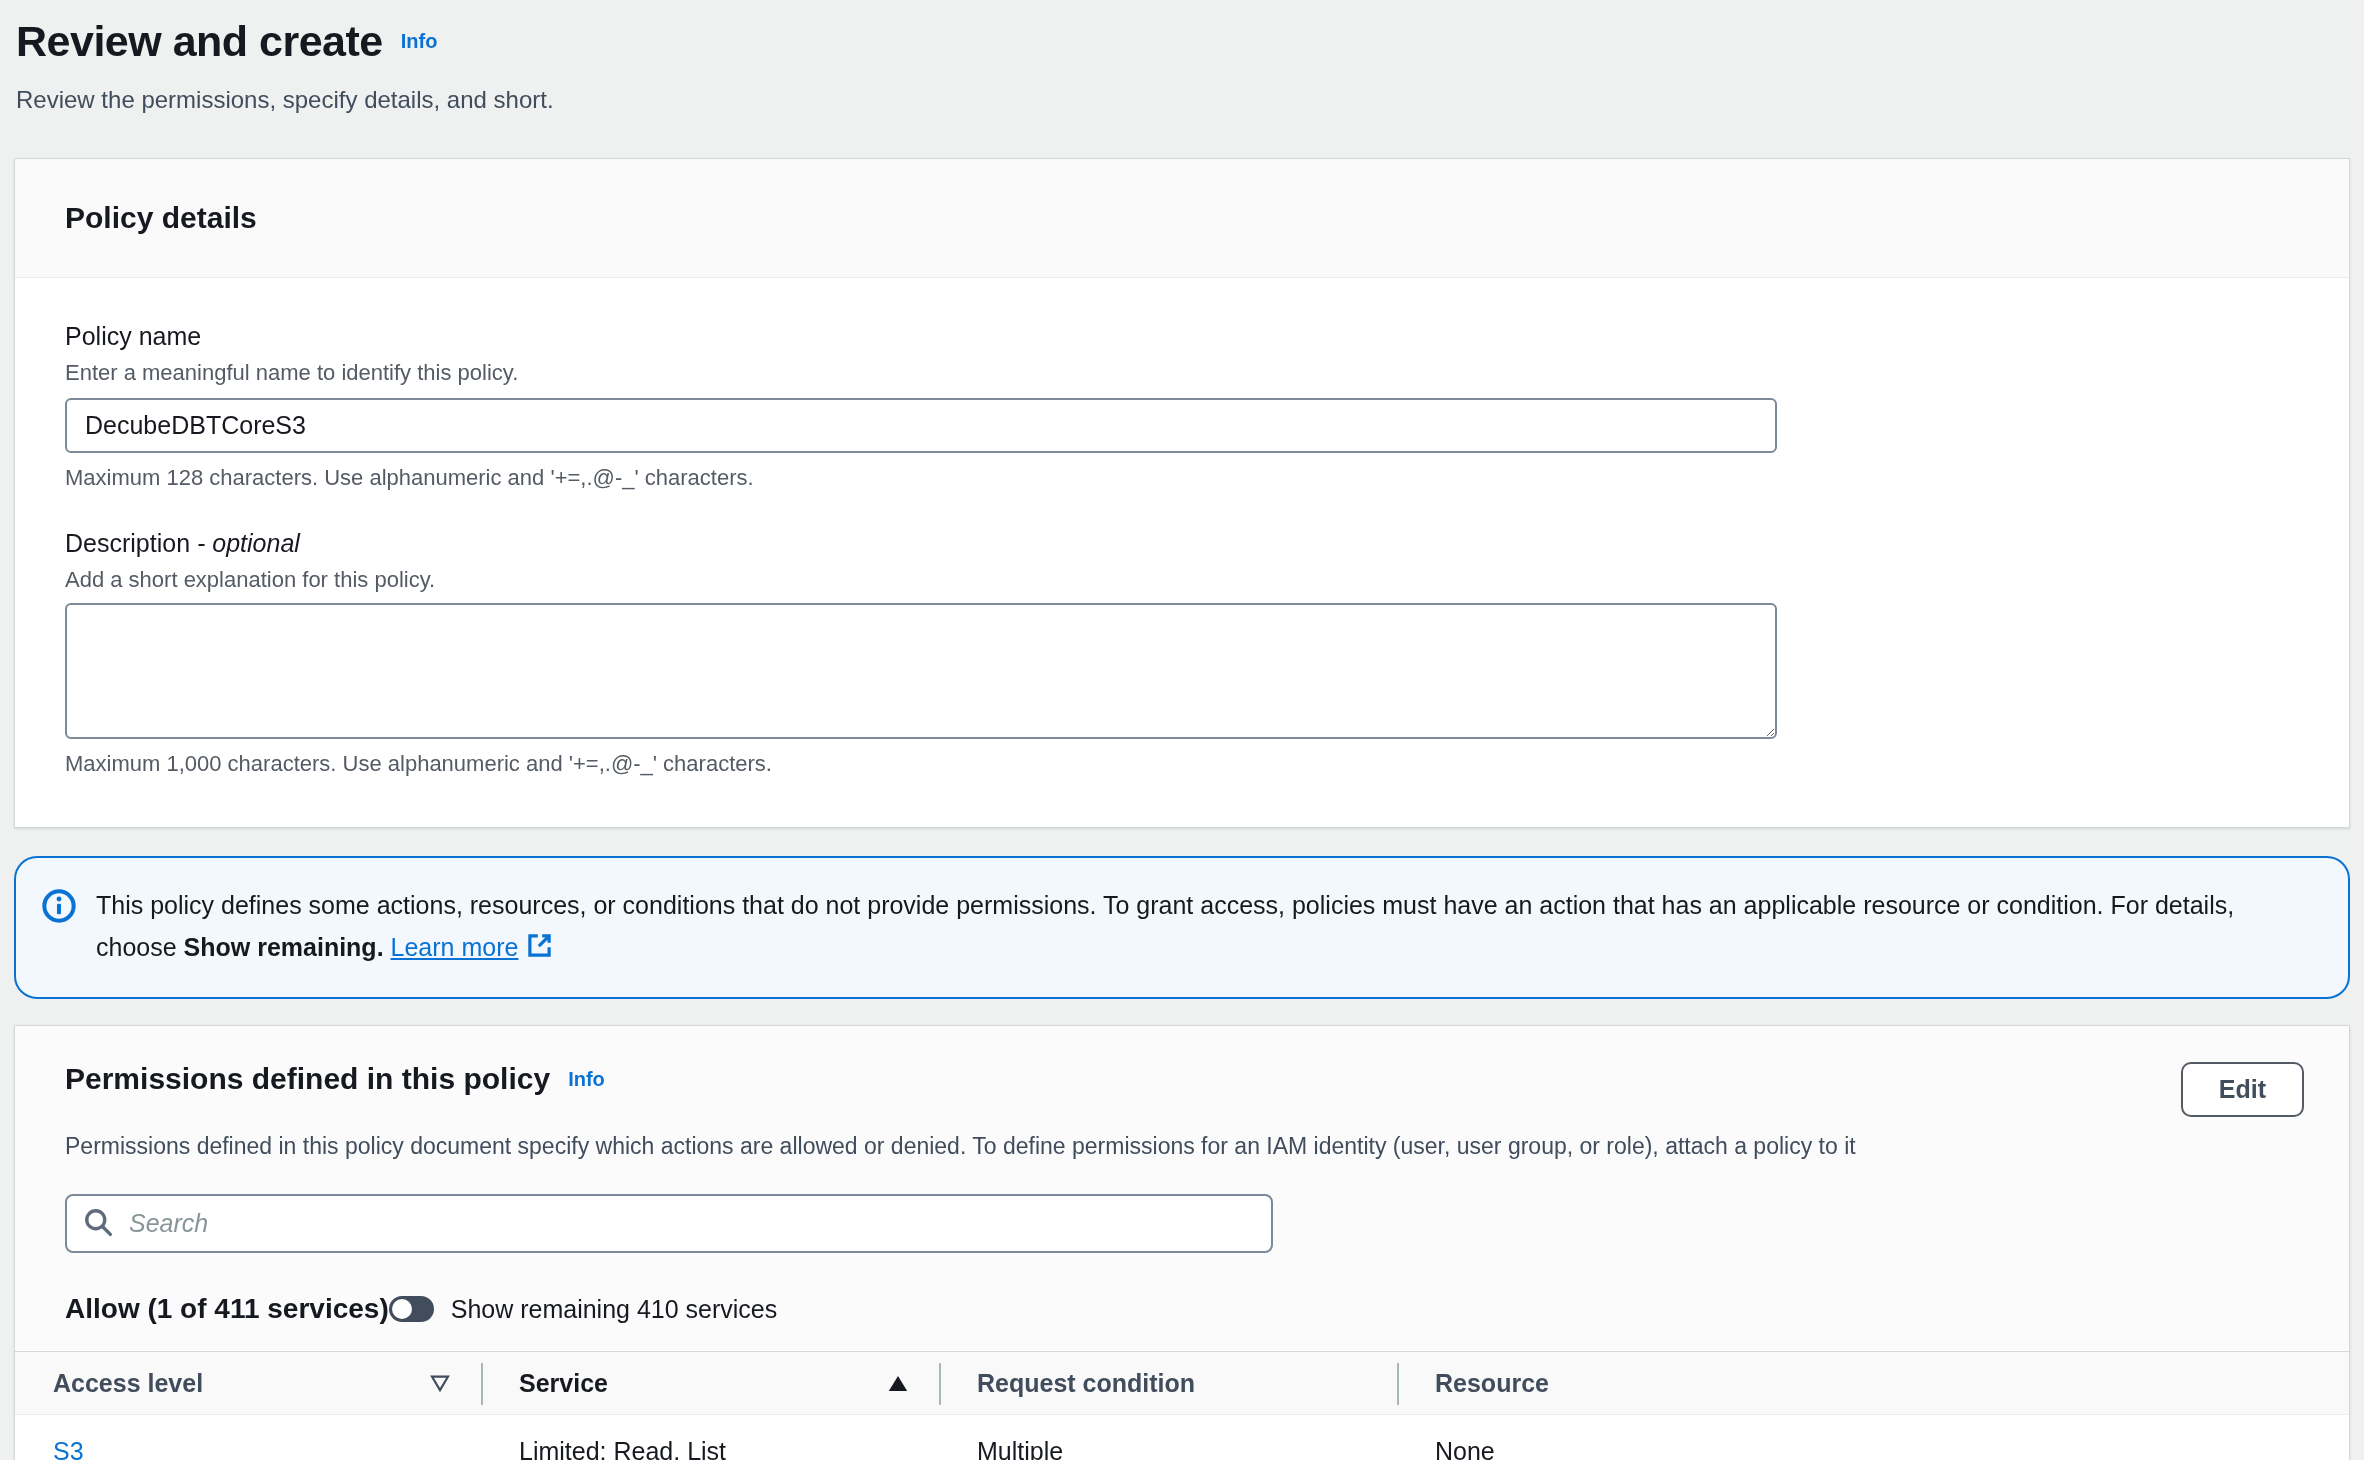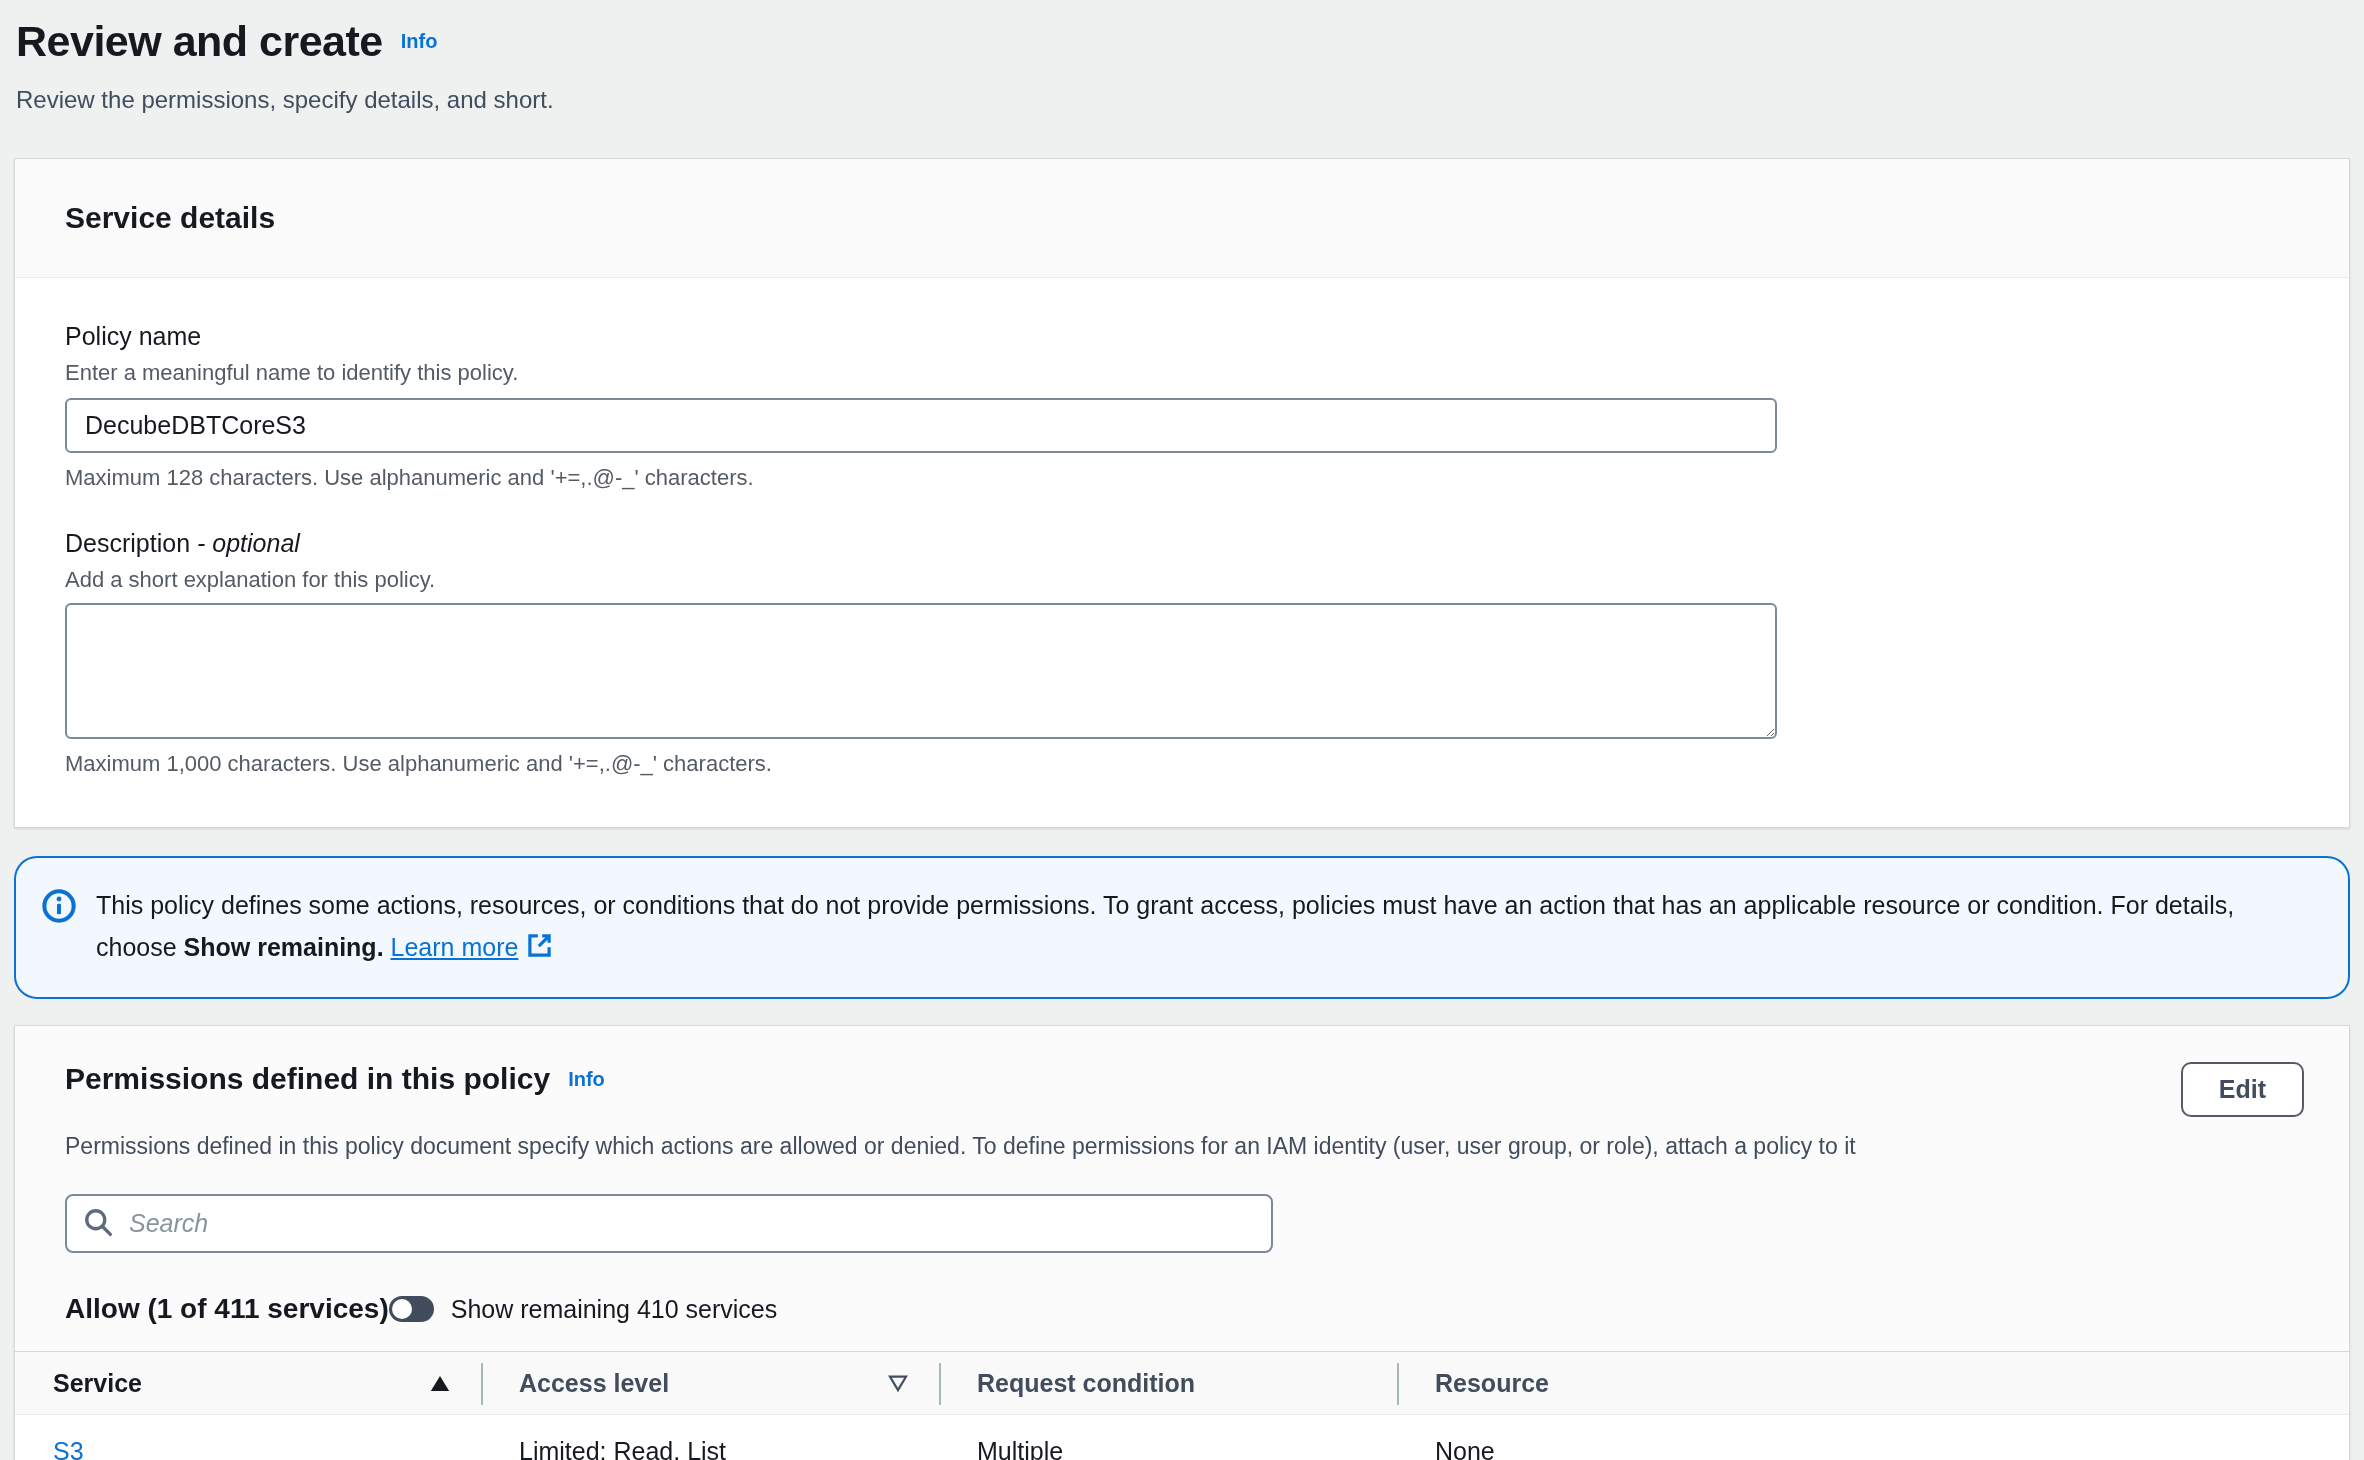--- a/index.html
+++ b/index.html
@@ -173,21 +173,21 @@
   <div class="page-header">
     <div class="h1-row">
       <h1>Review and create</h1>
       <a class="info-link">Info</a>
     </div>
     <div class="page-subtitle">Review the permissions, specify details, and short.</div>
   </div>
 
   <div class="card card1">
     <div class="card-header">
-      <h2>Service details</h2>
+      <h2>Policy details</h2>
     </div>
     <div class="card1-body">
 
       <div class="field-label">Policy name</div>
       <div class="field-desc">Enter a meaningful name to identify this policy.</div>
       <input class="text-input" type="text" value="DecubeDBTCoreS3" style="">
       <div class="constraint">Maximum 128 characters. Use alphanumeric and '+=,.@-_' characters.</div>
 
       <div class="field-label field-gap">
         <span>Description</span>
@@ -245,37 +245,37 @@
           <div class="toggle">
             <div class="knob"></div>
           </div>
           <div class="toggle-label">Show remaining 410 services</div>
         </div>
       </div>
     </div>
 
     <div class="perm-table">
       <div class="t-head">
+        <div class="th">
+          <span>Access level</span>
+          <span class="sort-icon">
+            <svg width="22" height="17" viewBox="0 0 12 10">
+                <path d="M1.3 1 H10.7 L6 8.9 z" fill="none" stroke="#414d5c" stroke-width="1.3"></path>
+              </svg>
+          </span>
+        </div>
         <div class="th sorted">
           <span>Service</span>
           <span class="sort-icon">
             <svg width="22" height="17" viewBox="0 0 12 10">
                 <path d="M6 0.6 L11.4 9.4 H0.6 z" fill="#16191f"></path>
               </svg>
           </span>
         </div>
         <div class="th">
-          <span>Access level</span>
-          <span class="sort-icon">
-            <svg width="22" height="17" viewBox="0 0 12 10">
-                <path d="M1.3 1 H10.7 L6 8.9 z" fill="none" stroke="#414d5c" stroke-width="1.3"></path>
-              </svg>
-          </span>
-        </div>
-        <div class="th">
           <span>Request condition</span>
         </div>
         <div class="th">
           <span>Resource</span>
         </div>
       </div>
       <div class="t-row">
         <div class="td">
           <a class="service-link">S3</a>
         </div>

